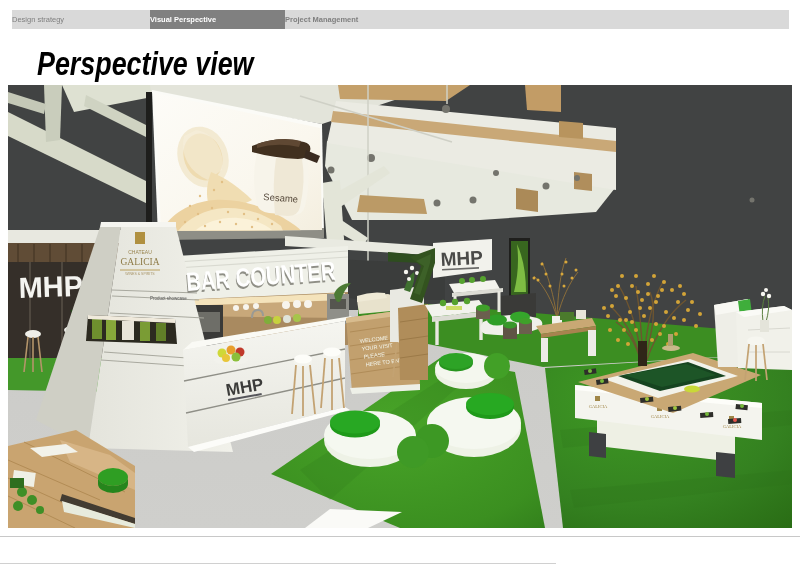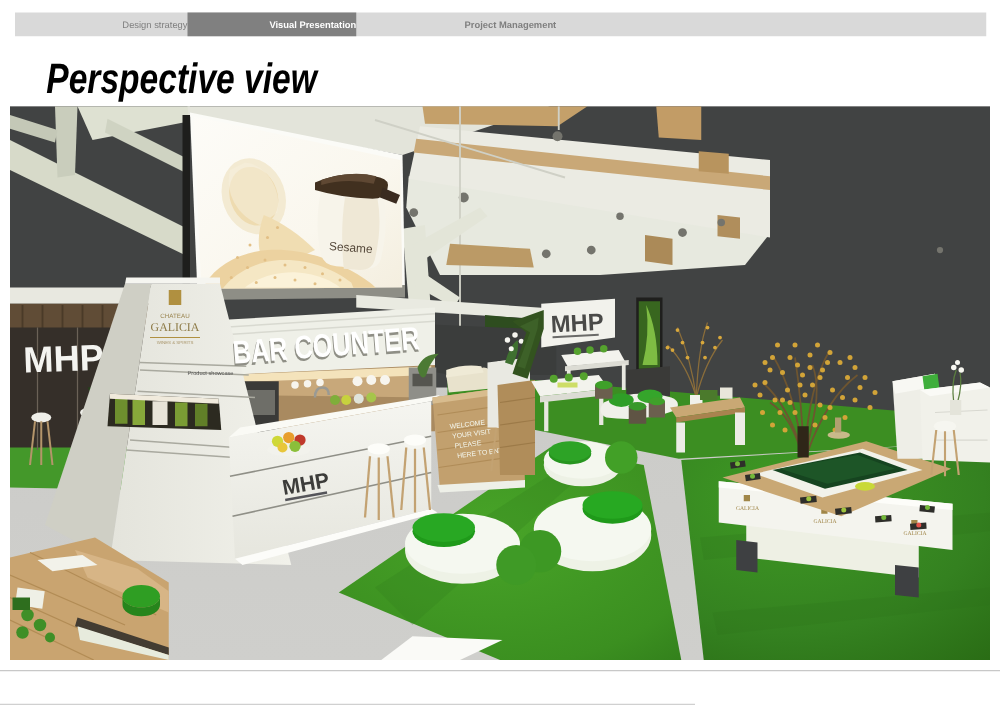--- a/index.html
+++ b/index.html
@@ -1,32 +1,32 @@
 <!DOCTYPE html>
 <html><head>
 <meta charset="utf-8">
 <style>
   html,body{margin:0;padding:0;background:#ffffff;width:800px;height:565px;overflow:hidden;}
   body{font-family:"Liberation Sans", sans-serif;position:relative;}
   .tabbar{position:absolute;left:12px;top:10px;width:777px;height:19px;background:#d9d9d9;}
-  .tab{position:absolute;top:0;height:19px;line-height:19px;text-align:right;font-size:7.5px;color:#7f7f7f;}
+  .tab{position:absolute;top:0;height:19px;line-height:19px;text-align:left;font-size:7.5px;color:#7f7f7f;}
   .tab.active{background:#808080;color:#ffffff;font-weight:bold;}
   .title{position:absolute;left:37px;top:44px;font-size:34px;font-weight:bold;font-style:italic;color:#000;transform:scaleX(0.79);transform-origin:left top;white-space:nowrap;letter-spacing:0px;}
   .render{position:absolute;left:8px;top:85px;width:784px;height:443px;}
   .footline{position:absolute;left:0px;top:536px;width:800px;height:1px;background:#c8c8c8;}
   .footline2{position:absolute;left:0px;top:563px;width:556px;height:1px;background:#d0d0d0;}
 </style>
 </head>
 <body>
 
 <div class="tabbar">
 
   <div class="tab" style="left:0;width:138px;">Design strategy</div>
 
-  <div class="tab active" style="left:138px;width:135px;">Visual Presentation</div>
+  <div class="tab active" style="left:138px;width:135px;">Visual Perspective</div>
 
   <div class="tab" style="left:273px;width:160px;font-weight:bold;">Project Management</div>
 </div>
 
 <div class="title">Perspective view</div>
 
 <svg class="render" viewBox="8 85 784 443" preserveAspectRatio="none">
   <defs>
     <linearGradient id="floorg" x1="0" y1="0" x2="0" y2="1">
       <stop offset="0" stop-color="#bcbcb8"></stop>

